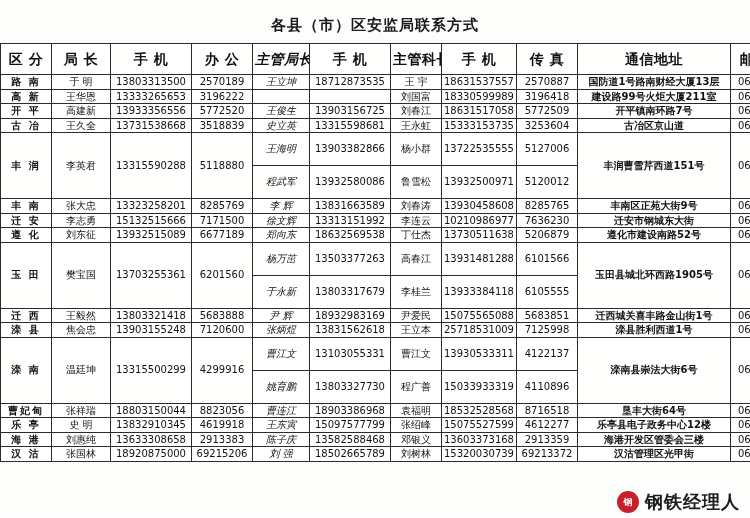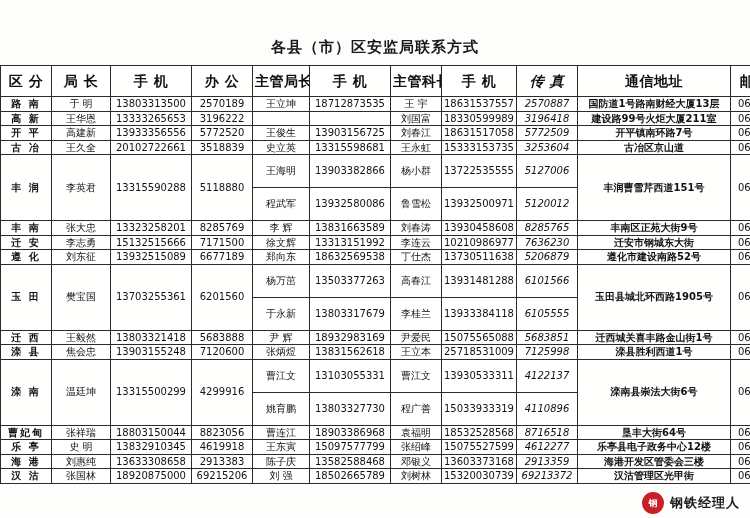--- a/index.html
+++ b/index.html
@@ -18,21 +18,21 @@
     position: relative;
     width: 750px;
     height: 518px;
     background: #fdfdfb;
   }
   .doc-title {
     text-align: center;
     font-size: 15px;
     font-weight: bold;
     color: #1a1a1a;
-    padding-top: 38px;
+    padding-top: 16px;
     padding-bottom: 8px;
     letter-spacing: 1px;
     font-family: "DejaVu Serif", "Liberation Serif", serif;
   }
   table.contact-table {
     border-collapse: collapse;
     margin: 0 auto;
     width: 688px;
     table-layout: fixed;
     background: #fffffe;
@@ -52,25 +52,25 @@
   table.contact-table thead td {
     font-weight: bold;
     font-size: 14px;
     height: 28px;
     letter-spacing: 0.5px;
   }
   .col-region { width: 46px; font-weight: bold; }
   .col-name   { width: 54px; }
   .col-mobile { width: 76px; }
   .col-office { width: 56px; }
-  .col-sup    { width: 52px; }
+  .col-sup    { width: 52px; font-style: italic; }
   .col-smob   { width: 76px; }
   .col-ke     { width: 46px; }
   .col-kmob   { width: 70px; }
-  .col-fax    { width: 56px; font-style: italic; }
+  .col-fax    { width: 56px; }
   .col-addr   { width: 148px; }
   .col-zip    { width: 48px; }
   td.addr { text-align: left; padding-left: 6px; font-weight: bold; }
   td.region { font-weight: bold; letter-spacing: 2px; }
   .two-line td { height: 30px; }
   
   .watermark {
     position: absolute;
     right: 10px;
     bottom: 4px;
@@ -85,21 +85,21 @@
     background: #c8202a;
     color: #fff;
     font-size: 9px;
     font-weight: bold;
     display: flex;
     align-items: center;
     justify-content: center;
     font-family: "DejaVu Sans", "Liberation Sans", sans-serif;
   }
   .wm-text {
-    font-size: 13px;
+    font-size: 18px;
     font-weight: bold;
     color: #1c1c1c;
     letter-spacing: 1px;
   }
   .fade-bottom {
     position: absolute;
     left: 0;
     right: 0;
     bottom: 0;
     height: 18px;
@@ -166,21 +166,21 @@
           <td class="col-smob">13903156725</td>
           <td class="col-ke">刘春江</td>
           <td class="col-kmob">18631517058</td>
           <td class="col-fax">5772509</td>
           <td class="col-addr addr" rowspan="1">开平镇南环路7号</td>
           <td class="col-zip" rowspan="1">063021</td>
         </tr>
         <tr>
           <td class="col-region region" rowspan="1">古 冶</td>
           <td class="col-name" rowspan="1">王久全</td>
-          <td class="col-mobile" rowspan="1">20102722661</td>
+          <td class="col-mobile" rowspan="1">13731538668</td>
           <td class="col-office" rowspan="1">3518839</td>
           <td class="col-sup">史立英</td>
           <td class="col-smob">13315598681</td>
           <td class="col-ke">王永虹</td>
           <td class="col-kmob">15333153735</td>
           <td class="col-fax">3253604</td>
           <td class="col-addr addr" rowspan="1">古冶区京山道</td>
           <td class="col-zip" rowspan="1">063100</td>
         </tr>
         <tr class="two-line">

